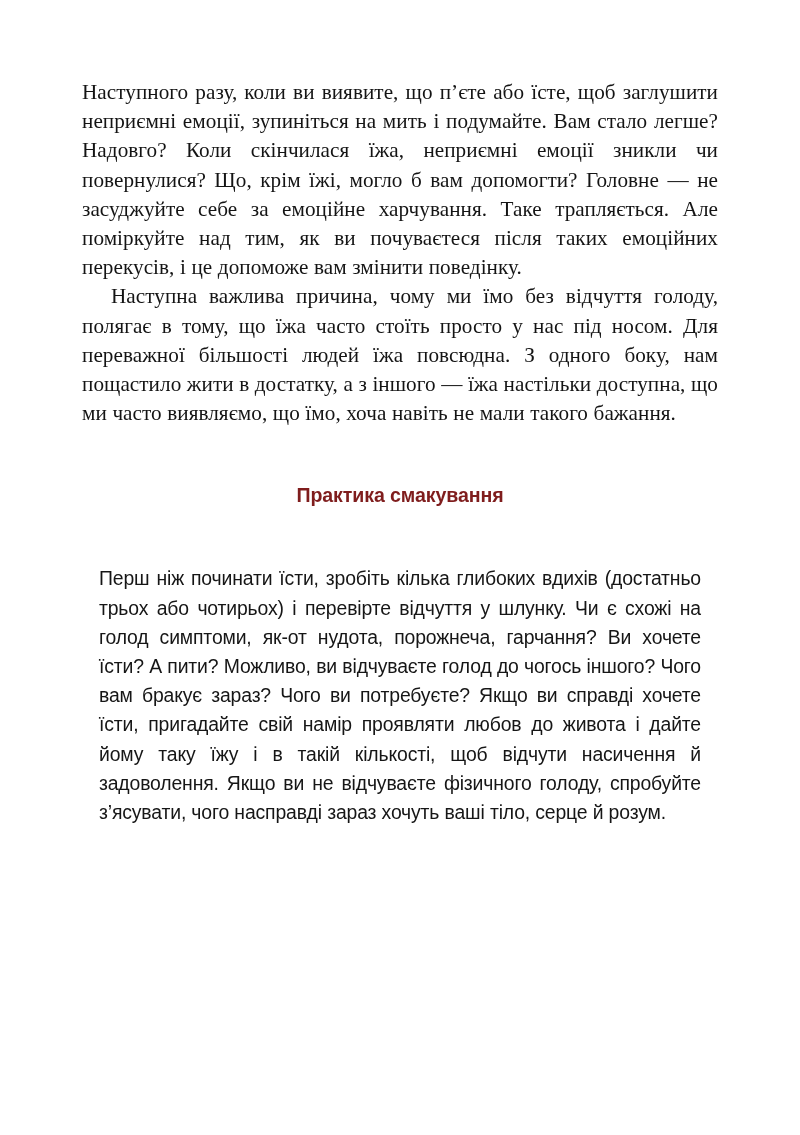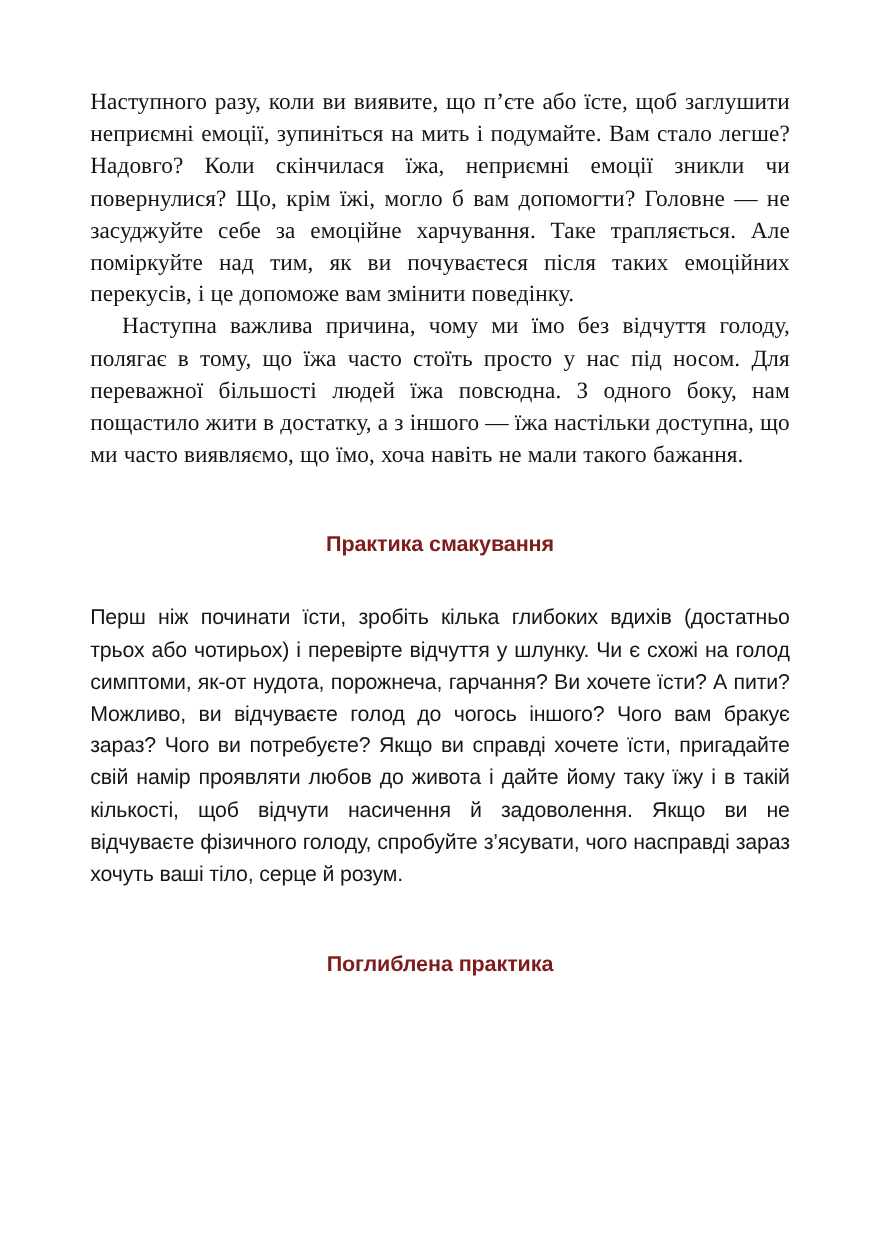--- a/index.html
+++ b/index.html
@@ -44,21 +44,21 @@
   }
 
   
   .para-sans {
     font-family: "Liberation Sans", "DejaVu Sans", sans-serif;
     font-size: 19.4px;
     line-height: 29.2px;
     color: #161616;
     text-align: justify;
     text-justify: inter-word;
-    margin: 0;
+    margin: 17px;
     letter-spacing: -0.15px;
     hyphens: none;
   }
 
   
   .section-heading {
     font-family: "Liberation Sans", "DejaVu Sans", sans-serif;
     font-size: 19.6px;
     font-weight: bold;
     color: #7f1d1d;
@@ -100,21 +100,20 @@
     <div class="gap-before-heading"></div>
 
     <h2 class="section-heading">Практика смакування</h2>
 
     <div class="gap-after-heading"></div>
 
     <p class="para-sans">Перш ніж починати їсти, зробіть кілька глибоких вдихів (достатньо трьох або чотирьох) і перевірте відчуття у шлунку. Чи є схожі на голод симптоми, як-от нудота, порожнеча, гарчання? Ви хочете їсти? А пити? Можливо, ви відчуваєте голод до чогось іншого? Чого вам бракує зараз? Чого ви потребуєте? Якщо ви справді хочете їсти, пригадайте свій намір проявляти любов до живота і дайте йому таку їжу і в такій кількості, щоб відчути насичення й задоволення. Якщо ви не відчуваєте фізичного голоду, спробуйте з’ясувати, чого насправді зараз хочуть ваші тіло, серце й розум.</p>
 
     <div class="gap-before-heading-2"></div>
 
-    <h2 class="section-heading">Поглиблена практика</h2>
 
     <div class="gap-after-heading-2"></div>
 
 
   </div>
 
   <div class="folio">33</div>
 
 </div>
 

